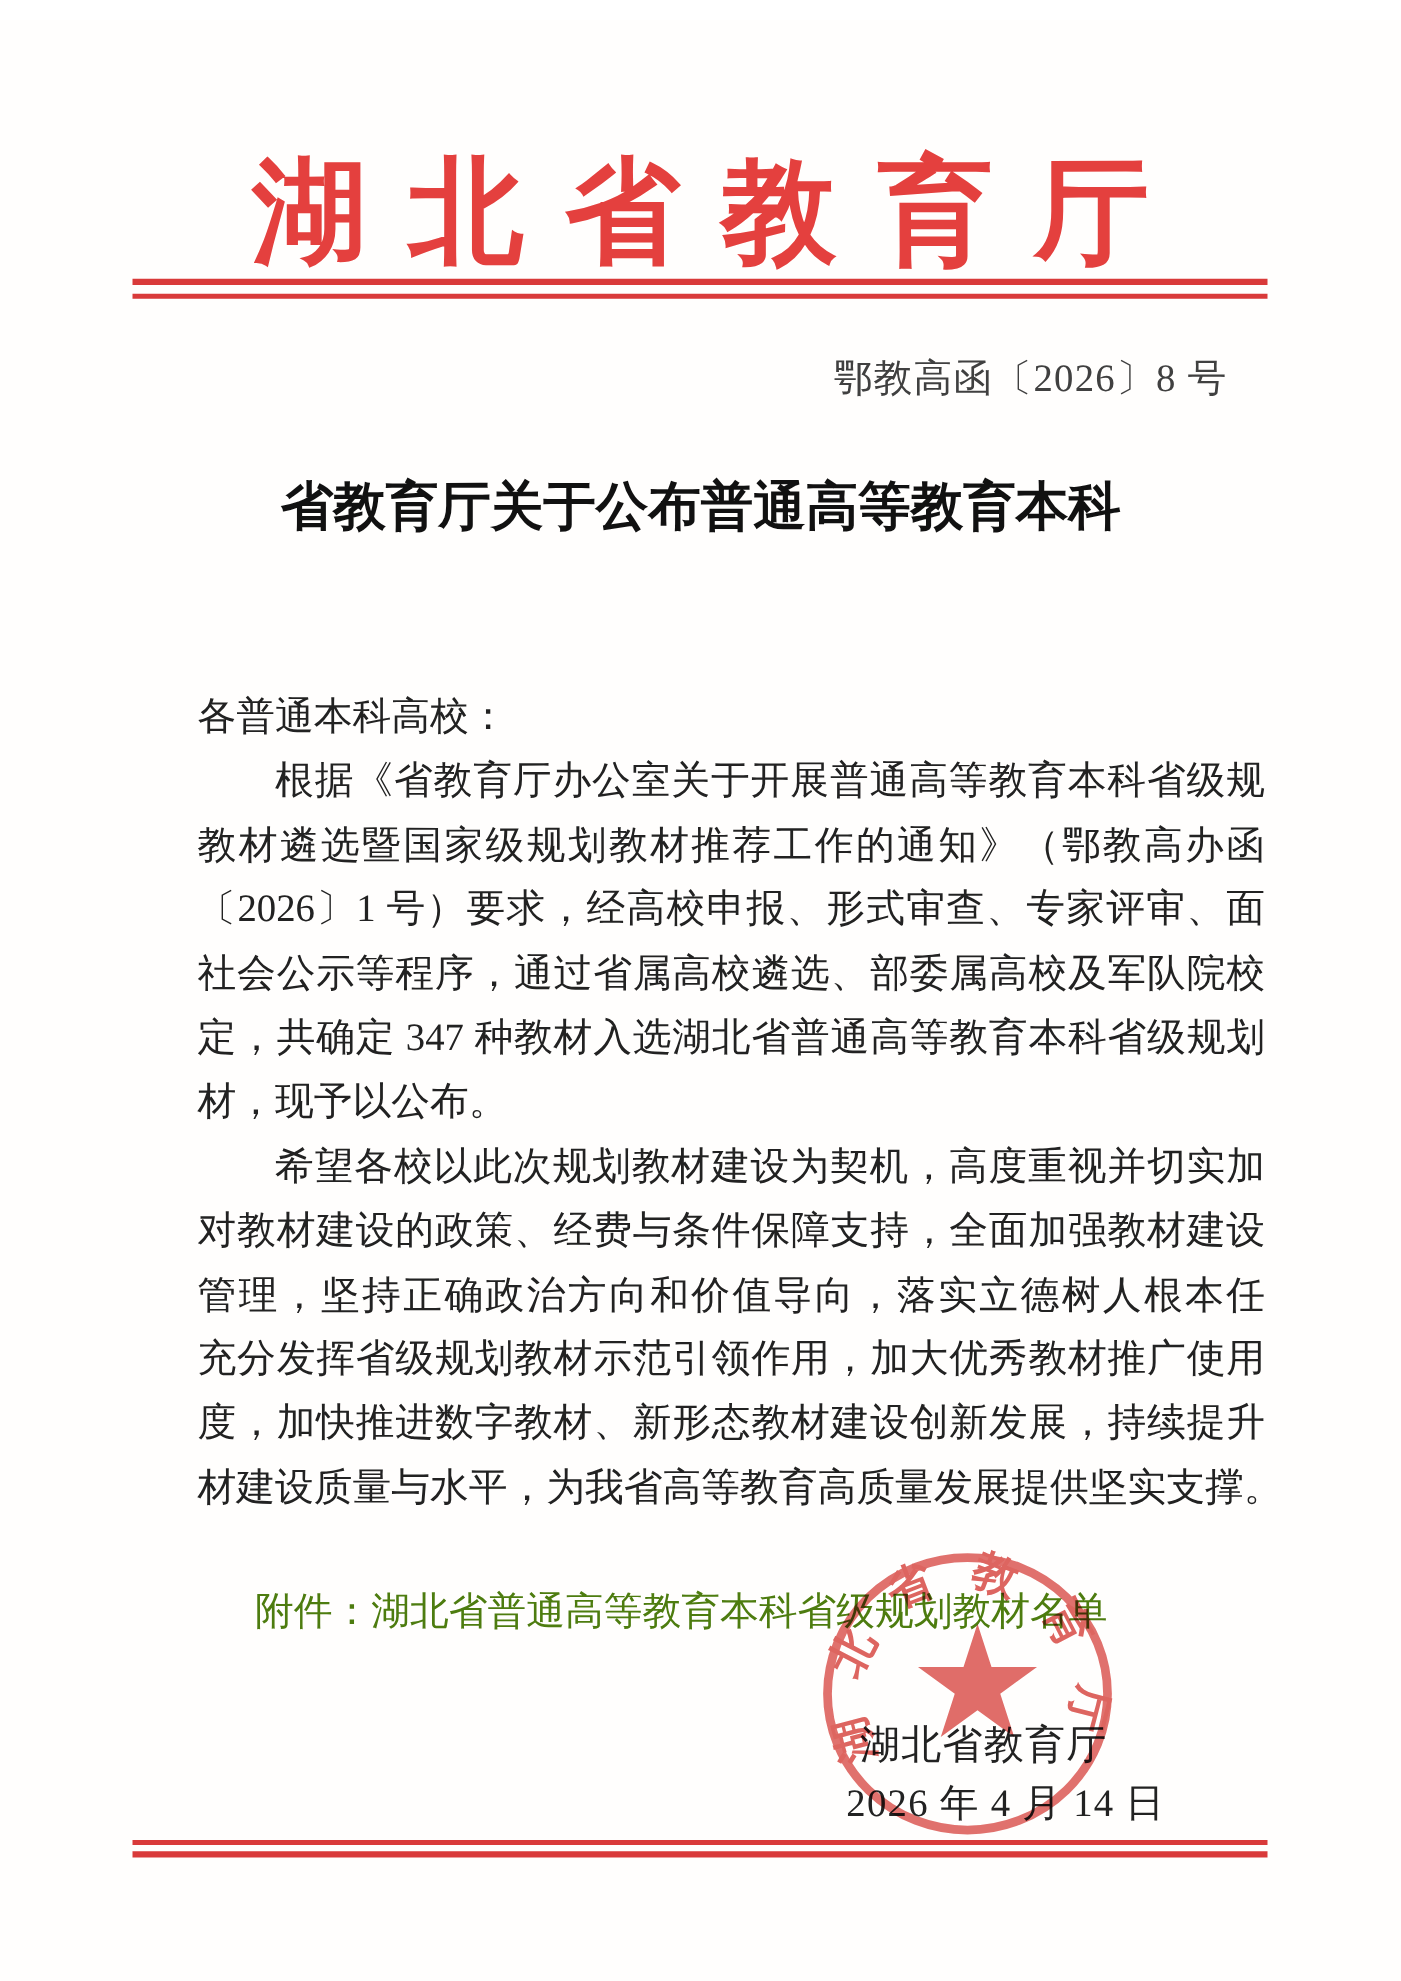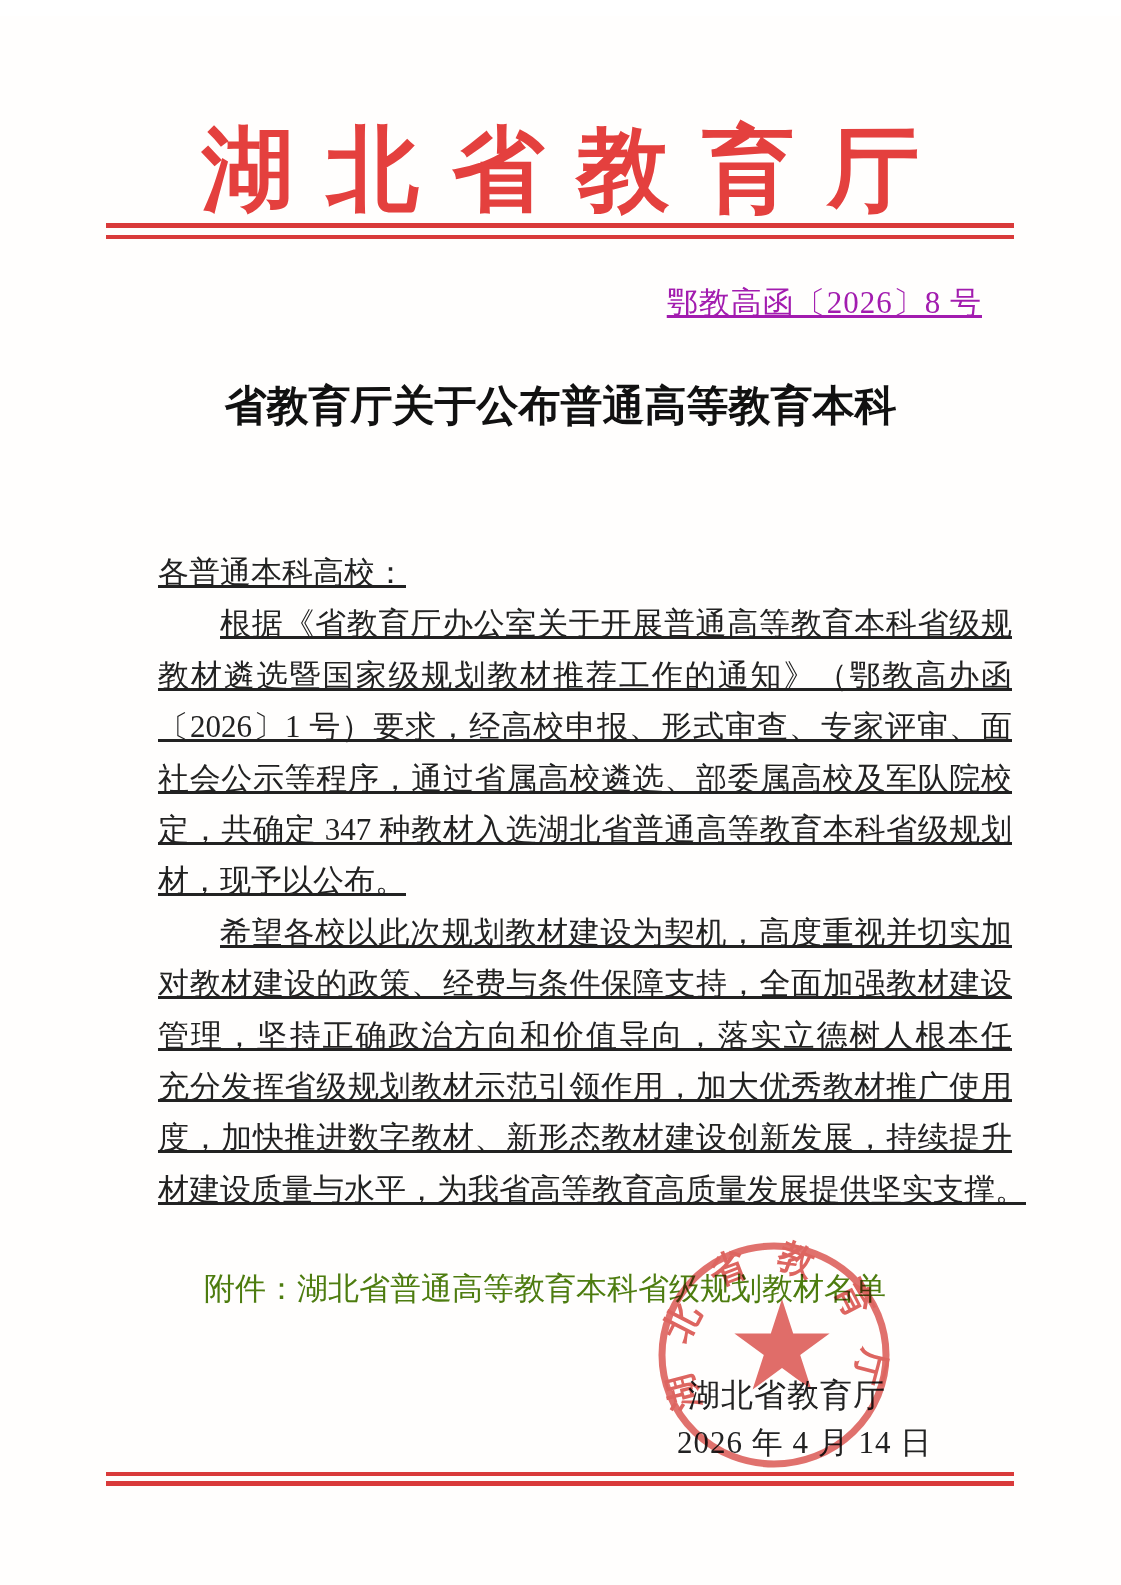--- a/index.html
+++ b/index.html
@@ -24,36 +24,36 @@
   }
   .rule{position:absolute;left:106px;width:908px;background:#d93a3a;}
   .rule-top-1{top:207px;height:5px;}
   .rule-top-2{top:219px;height:4px;}
   .rule-bot-1{top:1456px;height:4px;}
   .rule-bot-2{top:1465px;height:5px;}
   
   .doc-number{
     position:absolute;top:266px;right:139px;
     font-size:31px;letter-spacing:1px;
-    color:#a21caf;white-space:nowrap;text-decoration:underline;
+    color:#404040;white-space:nowrap;
   }
   
   .doc-title{
     position:absolute;top:363px;left:0;width:100%;
     text-align:center;
     font-size:42px;font-weight:700;color:#111;
     line-height:54px;
   }
   
   .body-block{
     position:absolute;top:531px;left:158px;width:854px;
     font-size:31px;line-height:51.4px;
     color:#222;
   }
-  .line{white-space:nowrap;text-decoration:underline;}
+  .line{white-space:nowrap;}
   .line.just{
     white-space:normal;
     text-align:justify;
     text-align-last:justify;
     text-justify:inter-character;
     overflow:hidden;height:51.4px;
   }
   .line.indent{text-indent:62px;}
   
   .attachment{

